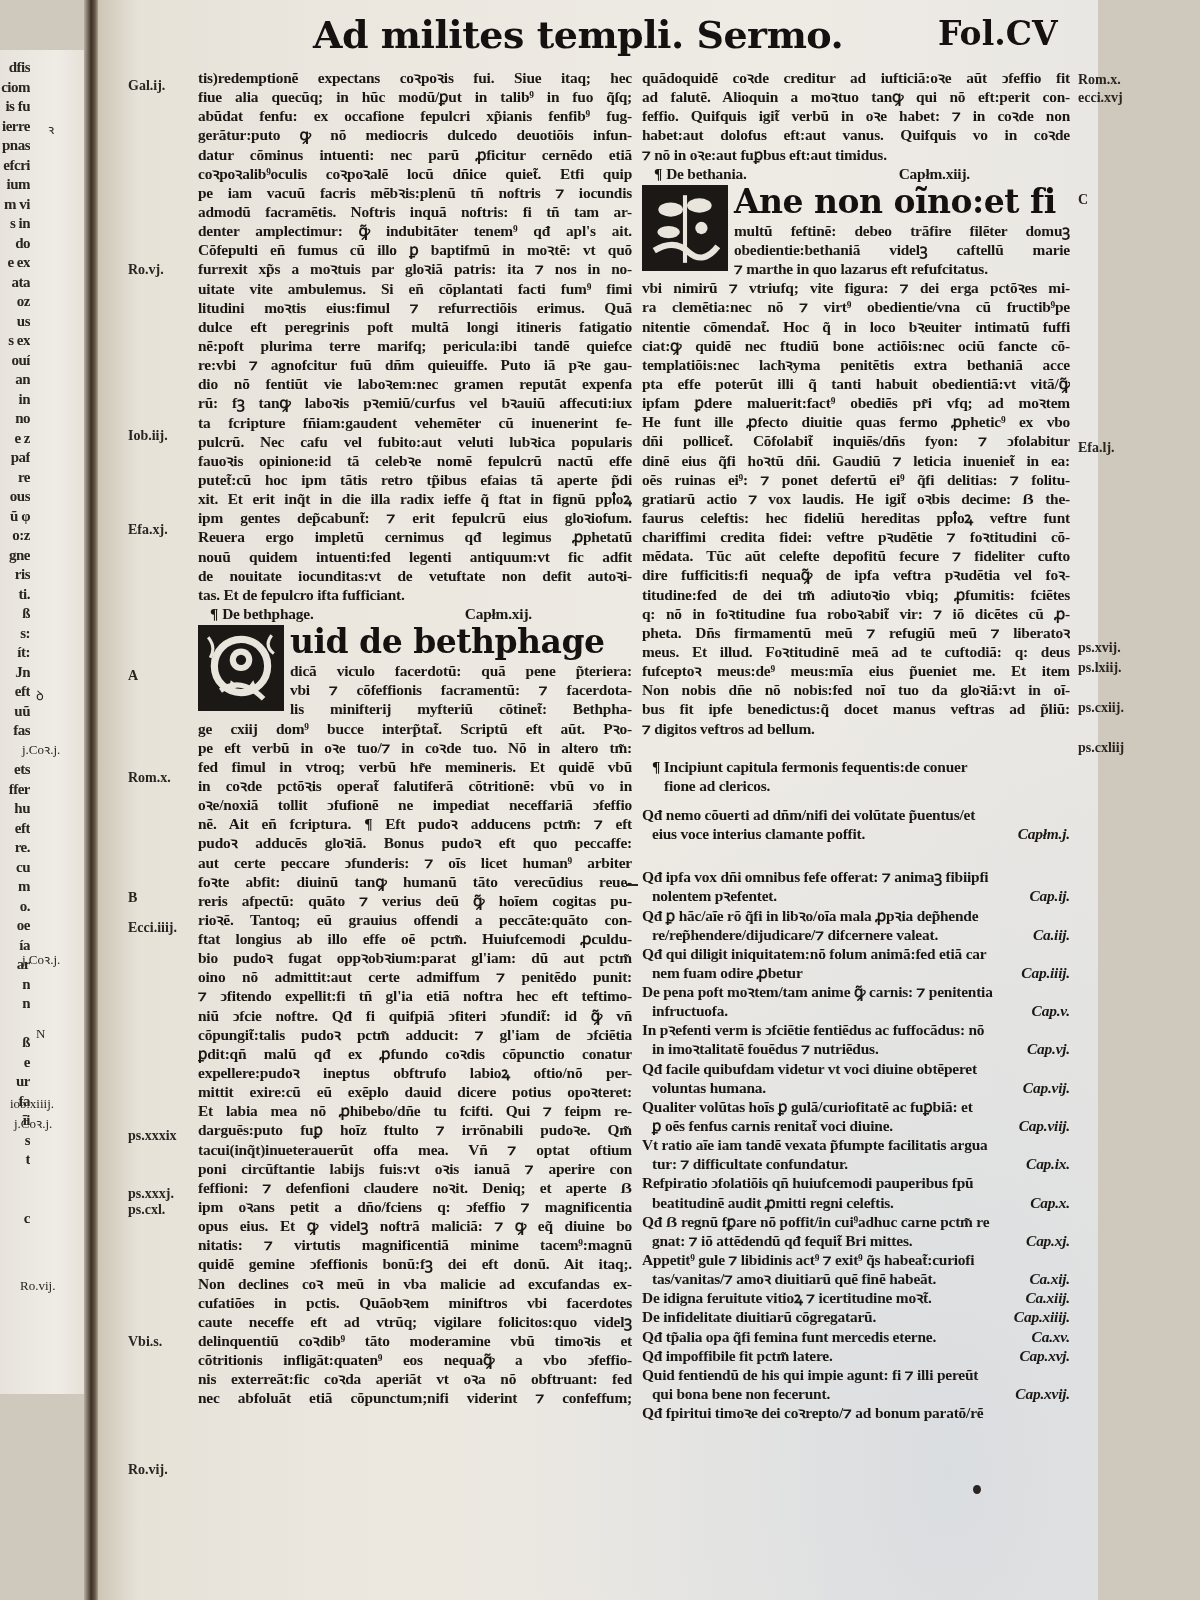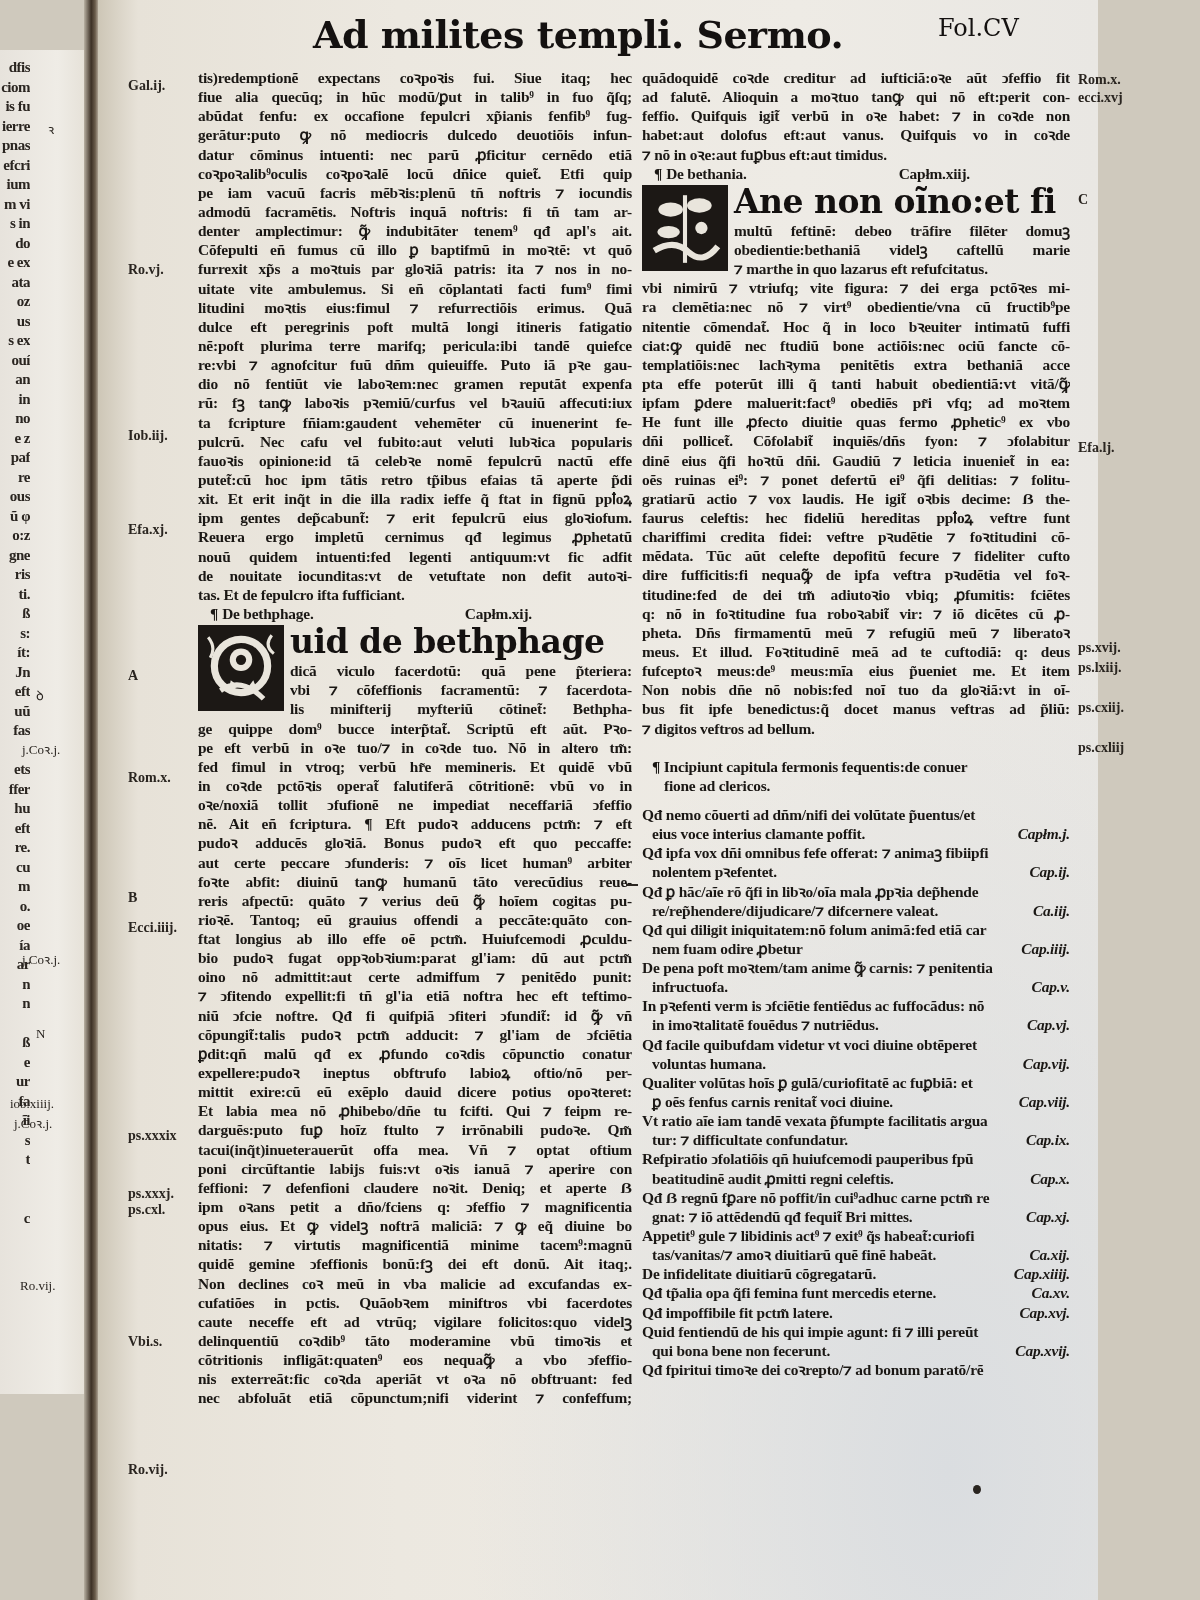--- a/index.html
+++ b/index.html
@@ -33,21 +33,21 @@
       radial-gradient(ellipse at 85% 92%, #dadde0 0%, rgba(218,221,224,0) 40%),
       linear-gradient(90deg,#cdc6b6 0%,#e7e2d8 4%,#ece8e0 30%,#eeebe5 70%,#e9e7e3 100%);
   }
   .running-head {
     position:absolute; left:215px; top:12px;
     font-family:"DejaVu Serif", serif; font-weight:bold; font-size:38px; color:#141110;
     letter-spacing:-0.5px;
   }
   .folio {
     position:absolute; left:840px; top:14px;
-    font-family:"DejaVu Serif", serif; font-weight:normal; font-size:24px; color:#141110;
+    font-family:"DejaVu Serif", serif; font-weight:bold; font-size:33px; color:#141110;
   }
   .col {
     position:absolute; top:68px;
     font-family:"Liberation Serif", serif; font-size:15.4px; line-height:19.15px;
     color:#1a1714; font-weight:bold; letter-spacing:-0.2px;
   }
   .col-left { left:100px; width:434px; }
   .col-right { left:544px; width:428px; }
   .line { white-space:nowrap; overflow:hidden; text-align:justify; text-align-last:justify; height:19.15px; }
   .line.last { text-align-last:left; }
@@ -221,21 +221,21 @@
       <div class="initial-text">
         <div class="big-line">uid de bethphage</div>
         <div id="l-init">
             <div class="line">dicã viculo facerdotũ: quã pene p̃teriera:</div>
             <div class="line">vbi ⁊ cõfeffionis facramentũ: ⁊ facerdota-</div>
             <div class="line">lis minifterij myfteriũ cõtinet̃: Bethpha-</div>
           </div>
       </div>
     </div>
     <div id="l-lines2">
-        <div class="line">ge quippe dom⁹ bucce interp̃tat̃. Scriptũ eft aũt. Pꝛo-</div>
+        <div class="line">ge cxiij dom⁹ bucce interp̃tat̃. Scriptũ eft aũt. Pꝛo-</div>
         <div class="line">pe eft verbũ in oꝛe tuo/⁊ in coꝛde tuo. Nõ in altero tm̃:</div>
         <div class="line">fed fimul in vtroq; verbũ hr̃e memineris. Et quidẽ vbũ</div>
         <div class="line">in coꝛde pctõꝛis operat̃ falutiferã cõtritionẽ: vbũ vo in</div>
         <div class="line">oꝛe/noxiã tollit ↄfufionẽ ne impediat neceffariã ↄfeffio</div>
         <div class="line">nẽ. Ait eñ fcriptura. ¶ Eft pudoꝛ adducens pctm̃: ⁊ eft</div>
         <div class="line">pudoꝛ adducẽs gloꝛiã. Bonus pudoꝛ eft quo peccaffe:</div>
         <div class="line">aut certe peccare ↄfunderis: ⁊ oĩs licet human⁹ arbiter</div>
         <div class="line">foꝛte abfit: diuinũ tanꝙ humanũ tãto verecũdius reue-</div>
         <div class="line">reris afpectũ: quãto ⁊ verius deũ ꝙ̃ hoĩem cogitas pu-</div>
         <div class="line">rioꝛẽ. Tantoq; eũ grauius offendi a peccãte:quãto con-</div>
@@ -334,21 +334,21 @@
     <div class="small-gap"></div>
     <div id="r-toc">
         <div class="toc-item">
           <div class="toc-line" style="padding-left: 0px;"><span>Qđ nemo cõuerti ad dñm/nifi dei volũtate p̃uentus/et</span></div>
           <div class="toc-line indent">
             <span>eius voce interius clamante poffit.</span>
             <span class="toc-cap">Capłm.j.</span>
           </div>
         </div>
         <div class="toc-item">
-          <div class="toc-line" style="padding-left: 0px;"><span>Qđ ipfa vox dñi omnibus fefe offerat: ⁊ animaꝫ fibiipfi</span></div>
+          <div class="toc-line" style="padding-left: 0px; margin-top: 24px;"><span>Qđ ipfa vox dñi omnibus fefe offerat: ⁊ animaꝫ fibiipfi</span></div>
           <div class="toc-line indent">
             <span>nolentem pꝛefentet.</span>
             <span class="toc-cap">Cap.ij.</span>
           </div>
         </div>
         <div class="toc-item">
           <div class="toc-line" style="padding-left: 0px;"><span>Qđ ꝑ hãc/aĩe rõ q̃fi in libꝛo/oĩa mala ꝓpꝛia dep̃hende</span></div>
           <div class="toc-line indent">
             <span>re/rep̃hendere/dijudicare/⁊ difcernere valeat.</span>
             <span class="toc-cap">Ca.iij.</span>
@@ -408,20 +408,26 @@
           <div class="toc-line indent">
             <span>gnat: ⁊ iõ attẽdendũ qđ fequit̃ Bri mittes.</span>
             <span class="toc-cap">Cap.xj.</span>
           </div>
         </div>
         <div class="toc-item">
           <div class="toc-line" style="padding-left: 0px;"><span>Appetit⁹ gule ⁊ libidinis act⁹ ⁊ exit⁹ q̃s habeat̃:curiofi</span></div>
           <div class="toc-line indent">
             <span>tas/vanitas/⁊ amoꝛ diuitiarũ quẽ finẽ habeãt.</span>
             <span class="toc-cap">Ca.xij.</span>
+          </div>
+        </div>
+        <div class="toc-item">
+          <div class="toc-line indent" style="padding-left: 0px;">
+            <span>De idigna feruitute vitioꝝ ⁊ icertitudine moꝛt̃.</span>
+            <span class="toc-cap">Ca.xiij.</span>
           </div>
         </div>
         <div class="toc-item">
           <div class="toc-line indent" style="padding-left: 0px;">
             <span>De infidelitate diuitiarũ cõgregatarũ.</span>
             <span class="toc-cap">Cap.xiiij.</span>
           </div>
         </div>
         <div class="toc-item">
           <div class="toc-line indent" style="padding-left: 0px;">

